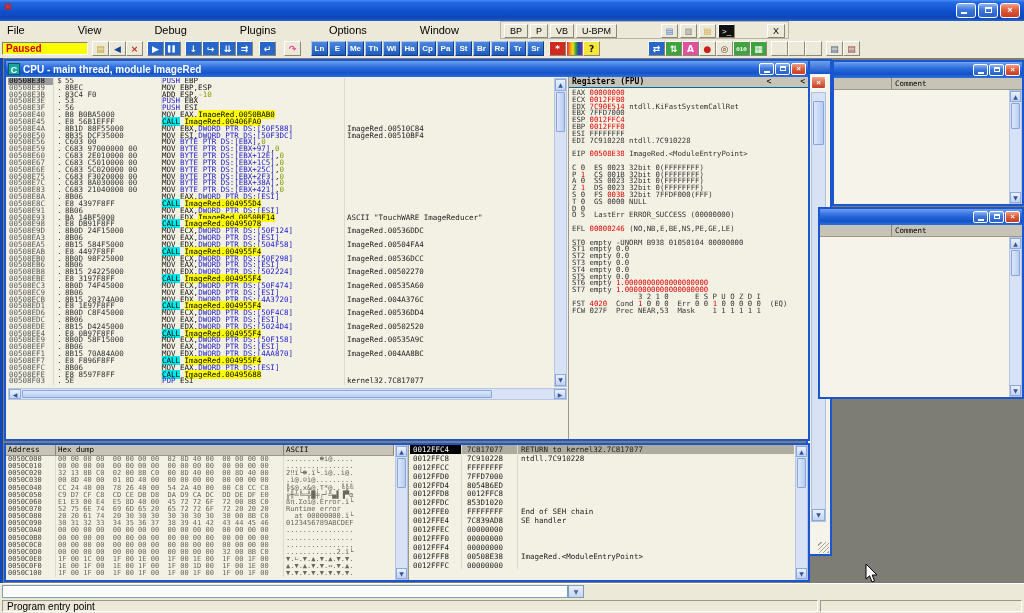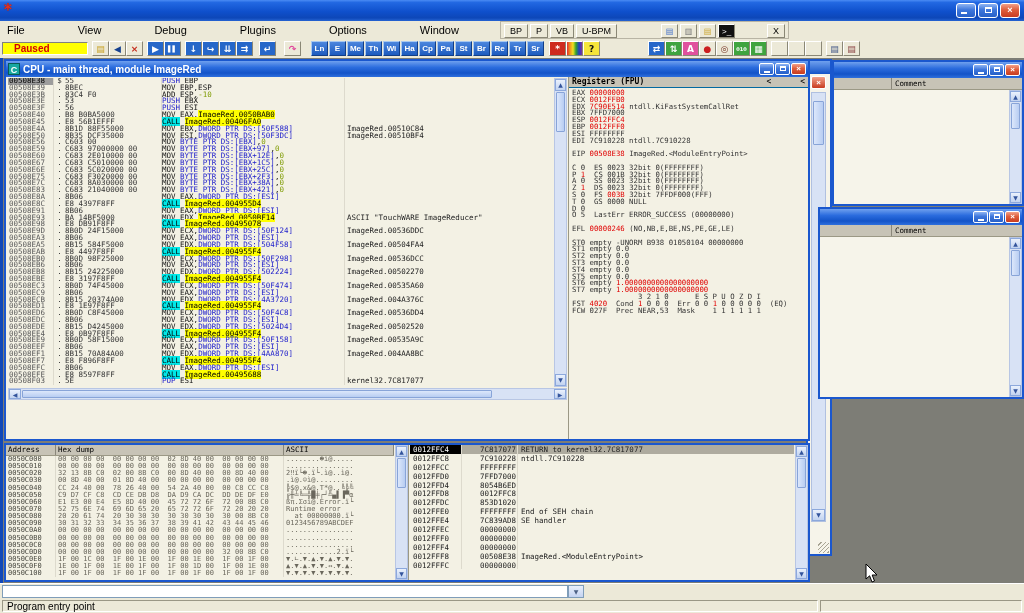--- a/index.html
+++ b/index.html
@@ -29,21 +29,21 @@
   .mb-btn{height:14px;background:#ECE9D8;border:1px solid;border-color:#FFF #8A8775 #8A8775 #FFF;
     font:9px/12px "Liberation Sans",sans-serif;padding:0 5px;}
   .mb-ico{width:17px;height:14px;border:1px solid;border-color:#FFF #8A8775 #8A8775 #FFF;
     display:flex;align-items:center;justify-content:center;font-size:9px;}
   .sp40{width:40px;} .sp28{width:28px;}
 
   
   .toolbar{position:absolute;left:0;top:39px;width:1024px;height:19px;background:#ECE9D8;
     display:flex;align-items:center;padding-left:2px;}
   .paused{width:86px;height:13px;background:#FFFF00;color:#D40000;font:bold 10px/12px "Liberation Sans",sans-serif;
-    padding-left:11px;border:1px solid;border-color:#808080 #FFF #FFF #808080;}
+    padding-left:3px;border:1px solid;border-color:#808080 #FFF #FFF #808080;}
   .tbgroup{display:flex;}
   .tbi{width:17px;height:15px;border:1px solid;border-color:#FFF #8A8775 #8A8775 #FFF;
     display:flex;align-items:center;justify-content:center;font:bold 9px "DejaVu Sans",sans-serif;}
   .tbi.rainbow{background:linear-gradient(90deg,#E03030,#F09020,#F0E020,#30A030,#2040C0,#8030A0);}
   .tab-btn{width:17px;height:15px;background:linear-gradient(180deg,#4C86DE,#1D5BBE);color:#fff;
     font:bold 8px/14px "Liberation Sans",sans-serif;text-align:center;
     border:1px solid;border-color:#A8C8F0 #123E86 #123E86 #A8C8F0;margin-right:1px;}
 
   
   #mdi{position:absolute;left:0;top:58px;width:1024px;height:525px;background:#7D7D76;overflow:hidden;}
@@ -107,21 +107,21 @@
   .durow{display:flex;height:7.15px;line-height:7.2px;white-space:pre;}
   .du-a{width:50px;flex:none;color:#4A4A42;padding-left:2px;border-right:1px solid #DDDACD;}
   .du-h{width:228px;flex:none;color:#6A675C;padding-left:2px;border-right:1px solid #DDDACD;}
   .du-t{flex:1;color:#6A675C;padding-left:2px;}
   #dump-vsb{left:389px;top:0;width:13px;height:135px;}
   .panel-split{position:absolute;left:402px;top:0;width:1px;height:135px;background:#9B9885;}
   #stack-rows{position:absolute;left:404px;top:0;right:14px;bottom:0;overflow:hidden;
     font-family:"DejaVu Sans Mono",monospace;font-size:7.5px;}
   .srow{display:flex;height:8.9px;line-height:9px;white-space:pre;}
   .s-a{width:52px;flex:none;padding-left:3px;color:#222;border-right:1px solid #DDDACD;}
-  .s-v{width:56px;flex:none;padding-left:18px;color:#222;border-right:1px solid #DDDACD;}
+  .s-v{width:56px;flex:none;padding-left:5px;color:#222;border-right:1px solid #DDDACD;}
   .s-c{flex:1;padding-left:3px;color:#222;}
   .srow.sel .s-a{background:#000;color:#fff;}
   .srow.sel .s-v,.srow.sel .s-c{background:#AEAB9F;}
   #stack-vsb{right:0;top:0;width:13px;height:135px;}
 
   
   #cstrip{left:806px;top:1px;width:26px;height:497px;z-index:1;border:2px solid #1A57CE;background:#F6F4EA;}
   .cs-title{height:13px;background:linear-gradient(180deg,#6FA0EE,#1353C8);}
   .cs-x{position:absolute;left:3px;top:15px;width:15px;height:13px;border:1px solid #fff;border-radius:2px;
     color:#fff;font:bold 8px/11px "Liberation Sans",sans-serif;text-align:center;

